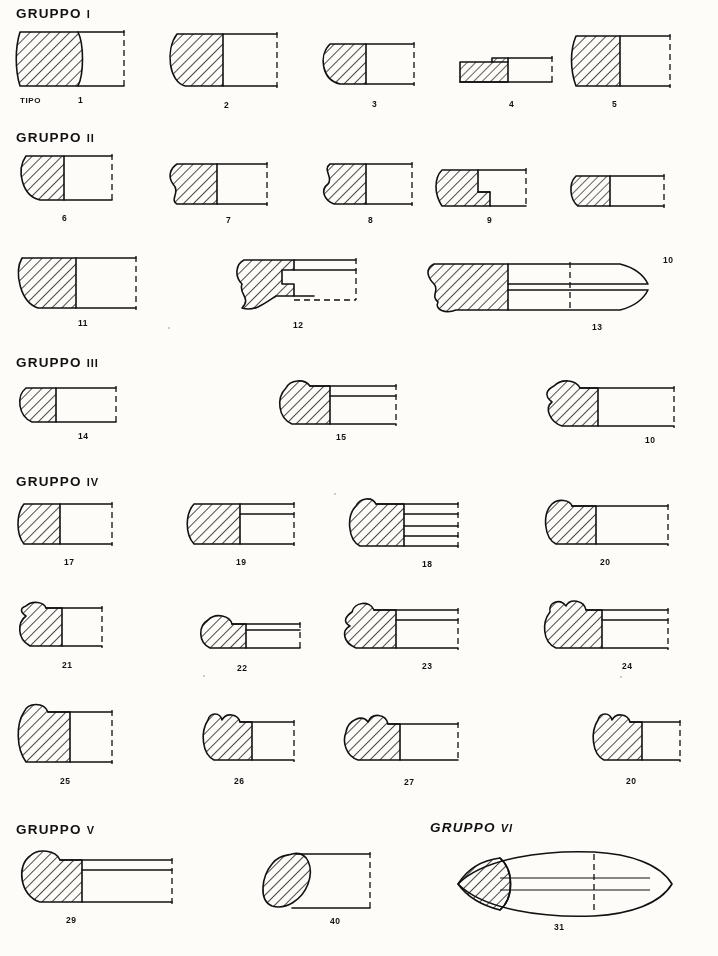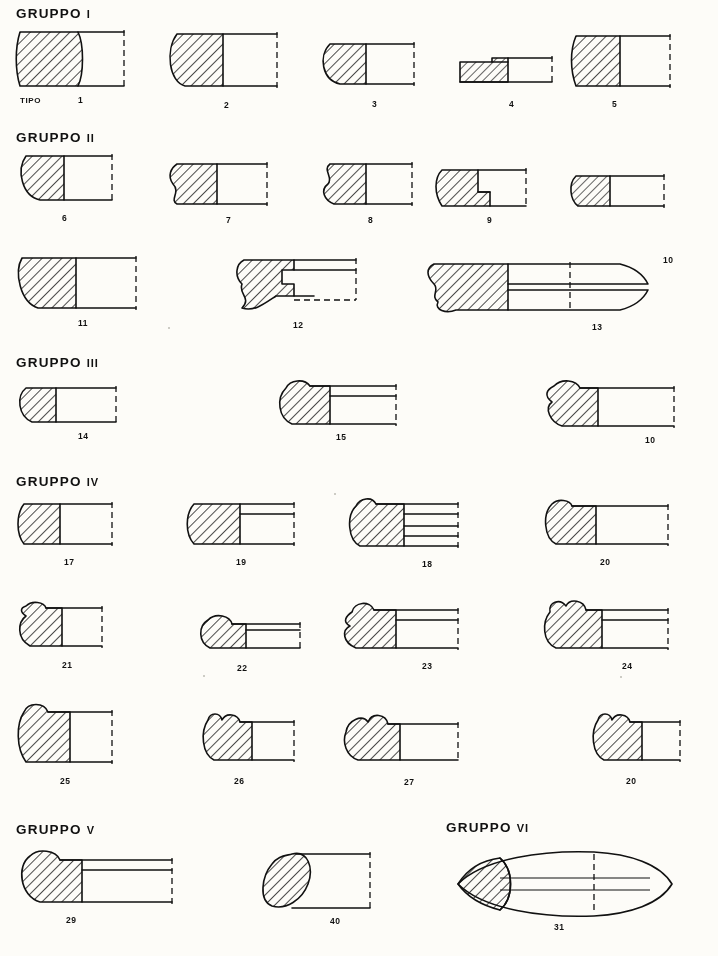--- a/index.html
+++ b/index.html
@@ -87,21 +87,21 @@
     <span class="sm">III</span>
   </div>
   <div class="group-label" style="left:16px;top:474px;">
     <span>GRUPPO</span>
     <span class="sm">IV</span>
   </div>
   <div class="group-label" style="left:16px;top:822px;">
     <span>GRUPPO</span>
     <span class="sm">V</span>
   </div>
-  <div class="group-label" style="left:446px;top:820px;">
+  <div class="group-label" style="left:430px;top:820px;font-style:italic;">
     <span>GRUPPO</span>
     <span class="sm">VI</span>
   </div>
 
   <div class="fig" style="left:16px;top:26px;">
     <svg width="120" height="70" viewBox="0 0 120 70">
       <path class="hatchfill" fill="url(#hatch)" d="M4,6 H62 C68,18 68,48 62,60 H4 C-1,44 -1,22 4,6 Z"></path>
       <path class="stroke" d="M62,6 H108 M62,60 H108"></path>
       <path class="dash" d="M108,4 V62"></path>
     </svg>

